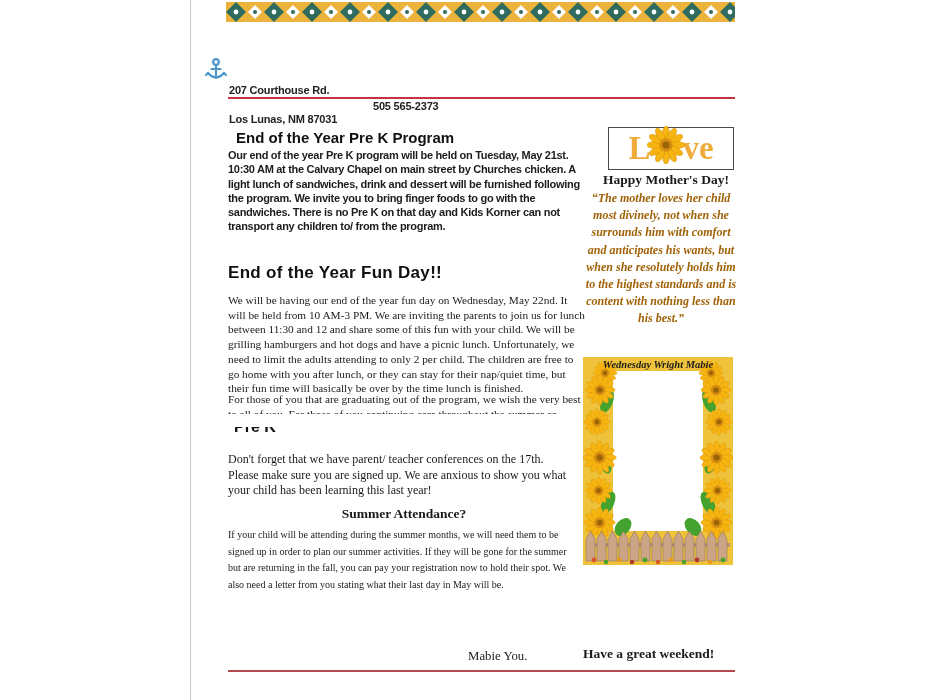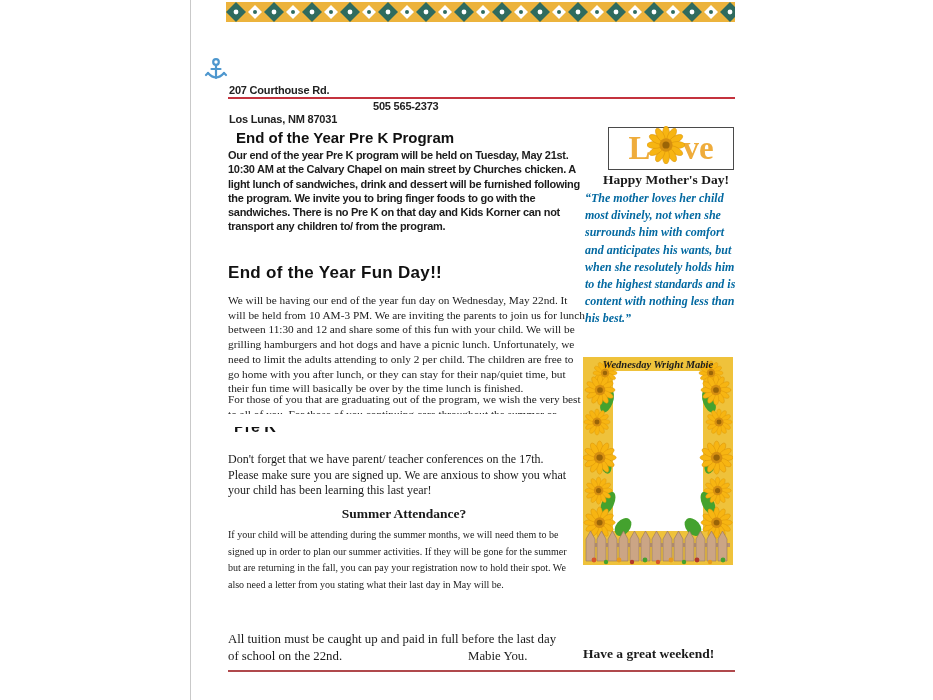--- a/index.html
+++ b/index.html
@@ -48,21 +48,21 @@
 
   #love-box { left:608px; top:127px; width:126px; height:43px; border:1px solid #4a4a4a;
               background:#fff; display:flex; align-items:center; justify-content:center; }
   .love-txt { font-family:"Liberation Serif", serif; font-weight:bold; font-size:33px;
               color:#EFAC3B; line-height:1; }
   #love-flower { margin:0 -3px; position:relative; top:-2px; }
 
   #mothers-day { left:603px; top:172px; font-weight:bold; font-size:13.5px; white-space:nowrap; }
 
   #quote { left:585px; top:190px; width:152px; font-family:cursive, serif;
-           font-style:italic; font-weight:bold; font-size:12px; line-height:17.2px; color:#0369a1; }
+           font-style:italic; font-weight:bold; font-size:12px; line-height:17.2px; color:#a16207;text-align:center; }
 
   #sunflower-frame { left:583px; top:357px; width:150px; height:208px; }
   #frame-author { left:583px; top:359px; width:150px; text-align:center;
                   font-family:cursive, serif; font-style:italic; font-weight:bold;
                   font-size:10.5px; color:#1b1b1b; }
 
   #closed-notice { left:583px; top:583px; width:154px; font-weight:bold;
                    font-size:13.5px; line-height:18.3px; }
   #weekend-clip { left:583px; top:646px; width:154px; height:19px; overflow:hidden; }
   #weekend-clip .inner { font-weight:bold; font-size:13.5px; }
@@ -139,21 +139,20 @@
     <div class="inner serif-body">For those of you that are graduating out of the program, we wish the very best to all of you.  For those of you continuing care throughout the summer or returning in the</div>
   </div>
 
   <div id="s3-heading-clip" class="abs">
     <div class="inner sans-h">Pre K</div>
   </div>
   <div id="s3-body" class="abs serif-body">Don't forget that we have parent/ teacher conferences on the 17th. Please make sure you are signed up.  We are anxious to show you what your child has been learning this last year!</div>
 
   <div id="s4-heading" class="abs serif-body">Summer Attendance?</div>
   <div id="s4-body1" class="abs serif-body">If your child will be attending during the summer months, we will need them to be signed up in order to plan our summer activities. If they will be gone for the summer but are returning in the fall, you can pay your registration now to hold their spot.   We also need a letter from you stating what their last day in May will be.</div>
-  <div id="s4-body2" class="abs serif-body">All tuition must be caught up and paid in full before the last day of school on the 22nd.</div>
   <div id="thank-you" class="abs serif-body">Mabie You.</div>
 
   <div id="redline-bottom" class="abs"></div>
 
   <div id="love-box" class="abs">
     <span class="love-txt">L</span>
     <span id="love-flower">
       <svg width="38" height="38" viewBox="0 0 40 40">
           <use href="#sf"></use>
         </svg>

